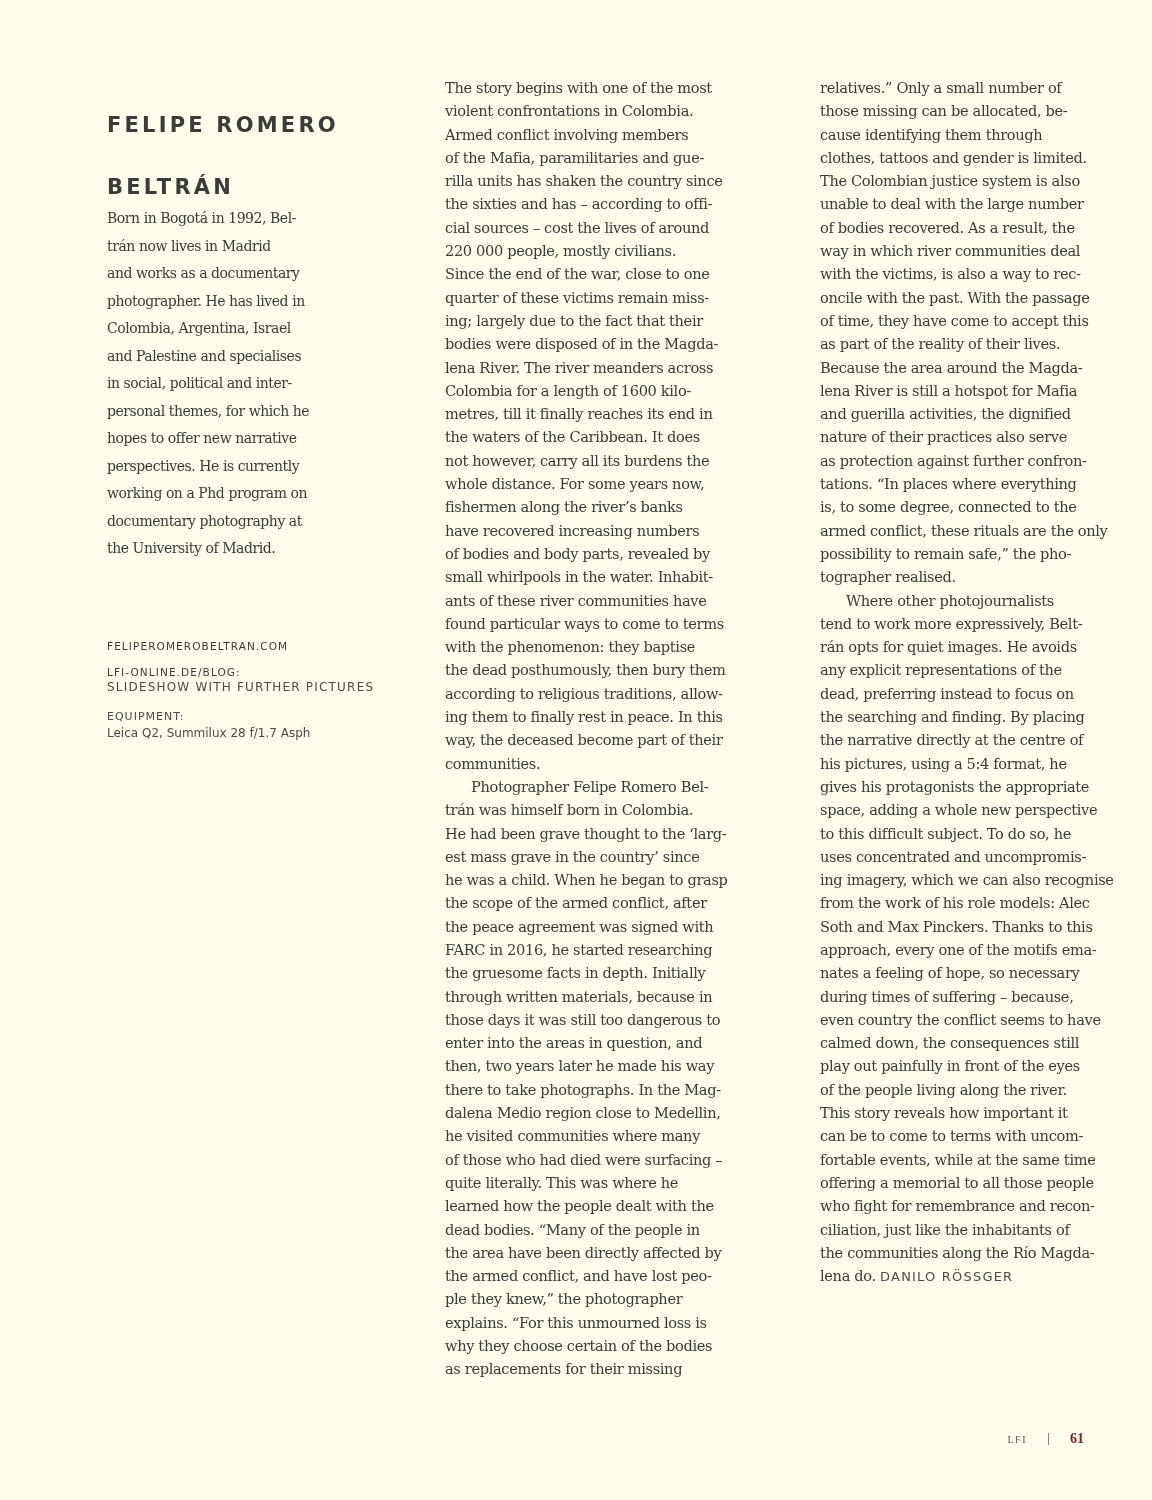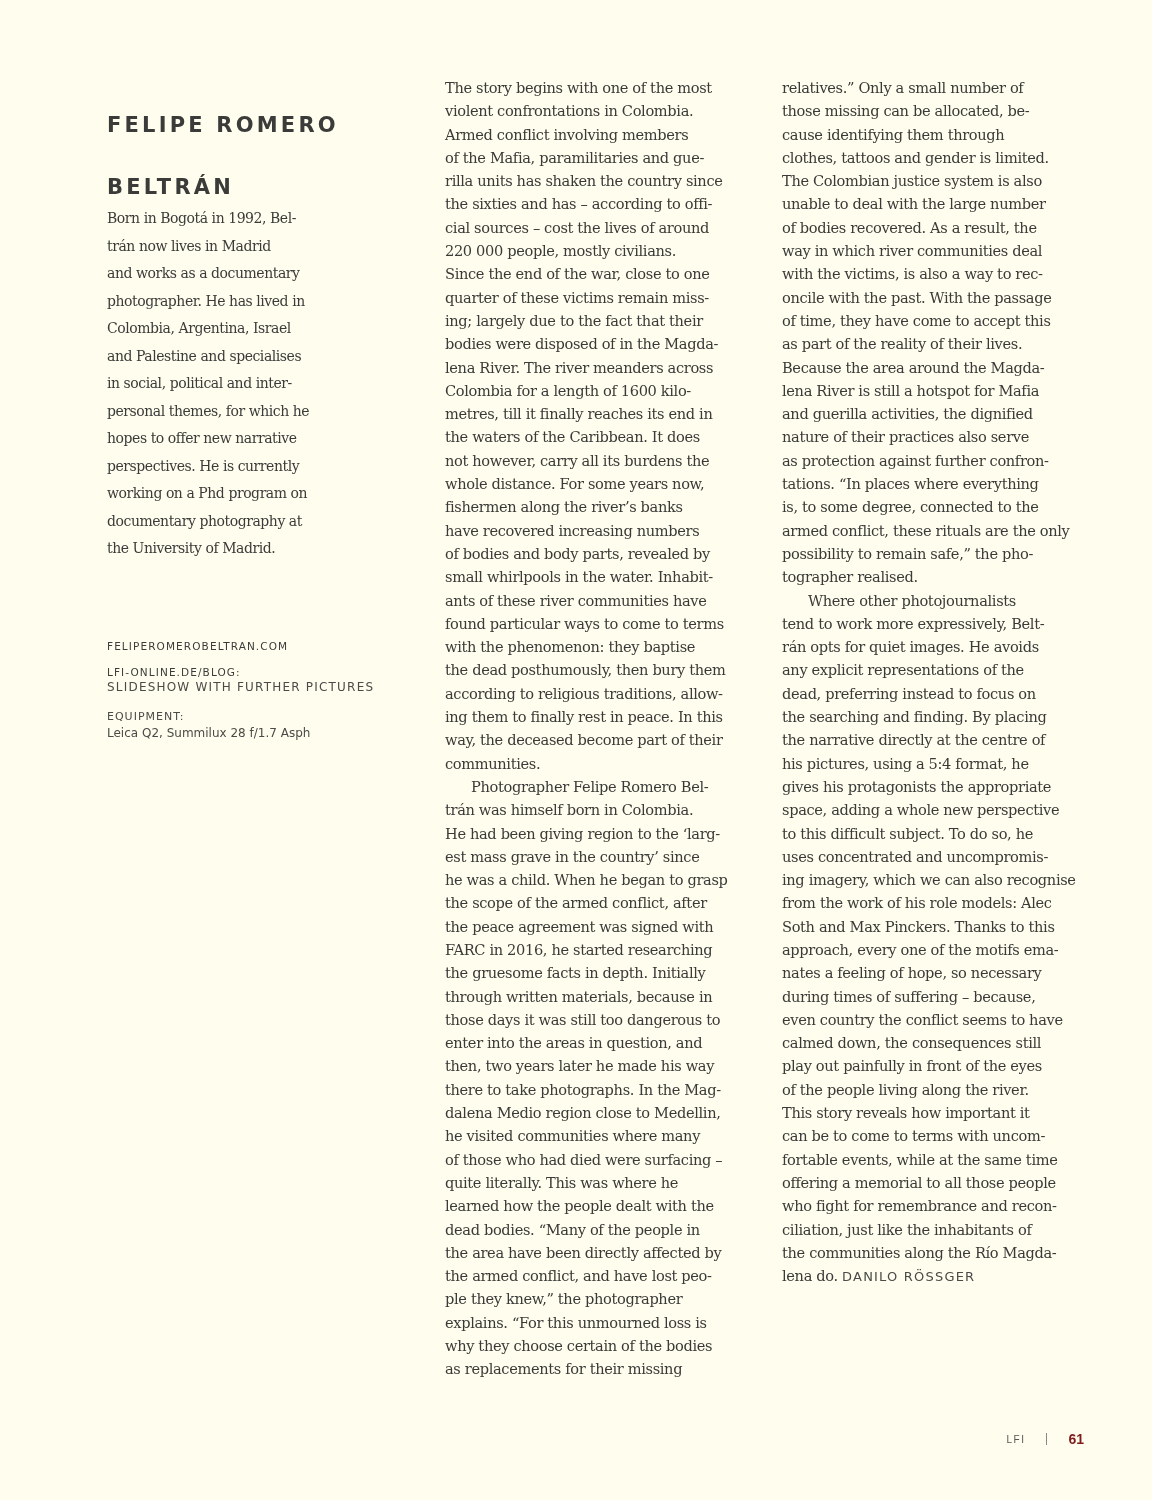--- a/index.html
+++ b/index.html
@@ -49,28 +49,28 @@
     position: absolute; top: 76px; width: 300px;
     font-family: "DejaVu Serif", serif;
     font-size: 14.6px;
     line-height: 23.3px;
     color: #3a3a38;
     letter-spacing: -0.35px;
   }
   .col span.line { display: block; white-space: nowrap; }
   .col span.indent { padding-left: 26px; }
   .col1 { left: 445px; }
-  .col2 { left: 782px; }
+  .col2 { left: 820px; }
   .byline {
     font-family: "DejaVu Sans", sans-serif;
     font-size: 13px; letter-spacing: 1.2px; color: #4a4a48;
   }
   .footer {
     position: absolute; top: 1431px; right: 68px;
-    font-family: Liberation Sans, sans-serif;
+    font-family: Liberation Serif, serif;
     display: flex; align-items: center; gap: 21px;
   }
   .footer .mag { font-size: 10px; letter-spacing: 1.5px; color: #555; }
   .footer .sep { width: 1px; height: 12px; background: #888; display: inline-block; }
   .footer .page { font-size: 14px; font-weight: bold; color: #7f1d1d; }
 </style>
 </head>
 <body>
 
 <div class="sidebar">
@@ -130,21 +130,21 @@
     <span class="line">ants of these river communities have</span>
     <span class="line">found particular ways to come to terms</span>
     <span class="line">with the phenomenon: they baptise</span>
     <span class="line">the dead posthumously, then bury them</span>
     <span class="line">according to religious traditions, allow-</span>
     <span class="line">ing them to finally rest in peace. In this</span>
     <span class="line">way, the deceased become part of their</span>
     <span class="line">communities.</span>
     <span class="line indent">Photographer Felipe Romero Bel-</span>
     <span class="line">trán was himself born in Colombia.</span>
-    <span class="line">He had been giving region to the ‘larg-</span>
+    <span class="line">He had been grave thought to the ‘larg-</span>
     <span class="line">est mass grave in the country’ since</span>
     <span class="line">he was a child. When he began to grasp</span>
     <span class="line">the scope of the armed conflict, after</span>
     <span class="line">the peace agreement was signed with</span>
     <span class="line">FARC in 2016, he started researching</span>
     <span class="line">the gruesome facts in depth. Initially</span>
     <span class="line">through written materials, because in</span>
     <span class="line">those days it was still too dangerous to</span>
     <span class="line">enter into the areas in question, and</span>
     <span class="line">then, two years later he made his way</span>

